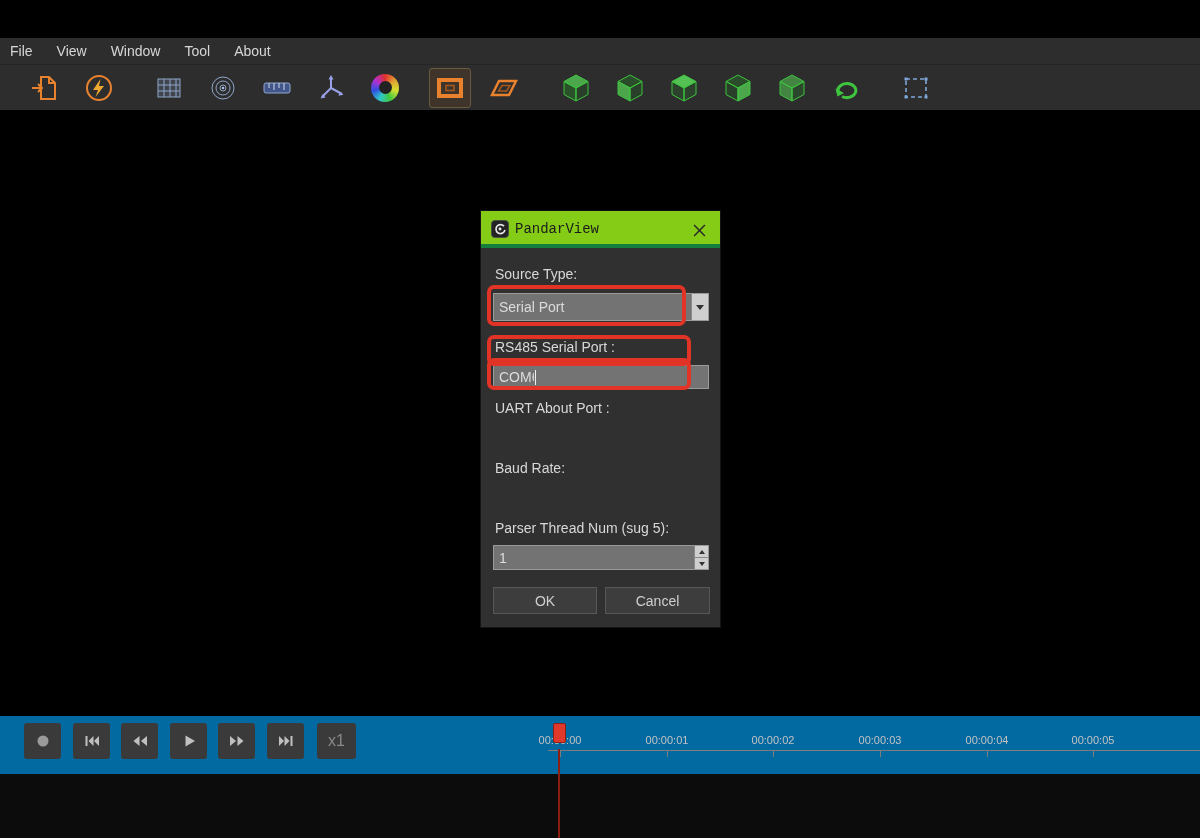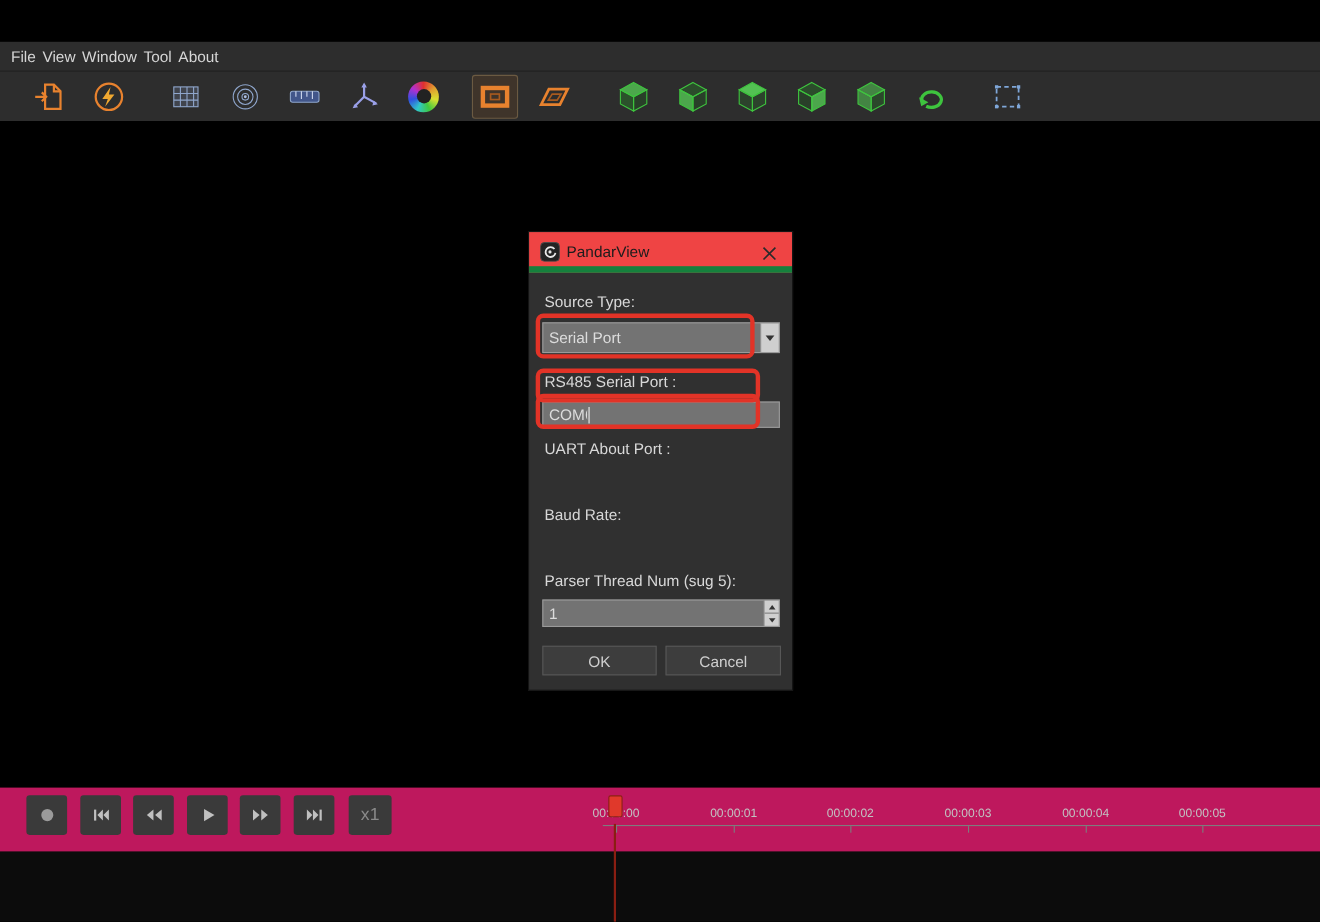--- a/index.html
+++ b/index.html
@@ -12,43 +12,43 @@
   .titlebar-artifact { position:absolute; left:0; top:0; width:75px; height:9px; background:#5d3b31; }
   .app-icon { position:absolute; left:12px; top:9px; width:20px; height:20px; }
   .win-title { position:absolute; left:40px; top:0; line-height:38px; font-size:13px; color:#9c9c9c; }
   .win-controls { position:absolute; right:0; top:0; height:38px; display:flex; }
   .win-btn { width:46px; height:38px; display:flex; align-items:center; justify-content:center; }
   .glyph-min { width:11px; height:1px; background:#cfcfcf; }
   .glyph-max { width:10px; height:10px; border:1px solid #cfcfcf; }
 
   
   .menubar { position:absolute; left:0; top:38px; width:1200px; height:27px; background:#2d2d2d;
-             display:flex; align-items:center; gap:6px; padding-left:10px; border-bottom:1px solid #252525; }
+             display:flex; align-items:center; gap:24px; padding-left:10px; border-bottom:1px solid #252525; }
   .menu-item { color:#d6d6d6; font-size:14px; cursor:default; }
 
   
   .toolbar { position:absolute; left:0; top:65px; width:1200px; height:45px; background:#2d2d2d;
              display:flex; align-items:center; }
   .tbtn { width:42px; height:40px; display:flex; align-items:center; justify-content:center;
           border-radius:3px; flex:0 0 auto; }
   .tbtn.active { background:#3f342a; border:1px solid #6b5a42; }
   .ml24{margin-left:24px}.ml12{margin-left:12px}.ml28{margin-left:28px}.ml23{margin-left:23px}.ml30{margin-left:30px}
   .colorwheel { width:28px; height:28px; border-radius:50%;
     background:conic-gradient(#e03030,#e0a030,#d8e030,#40c840,#30c8c8,#3050e0,#b030d0,#e03030);
     display:flex; align-items:center; justify-content:center; }
   .colorwheel-hole { width:13px; height:13px; border-radius:50%; background:#222; }
 
   
   .viewport { position:absolute; left:0; top:110px; width:1200px; height:612px; background:#000; }
 
   
   .dialog { position:absolute; left:480px; top:210px; width:241px; height:418px; background:#303030;
             border:1px solid #141414; box-shadow:0 10px 28px rgba(0,0,0,.65); z-index:10; }
-  .dialog-title { position:absolute; left:0; top:0; width:100%; height:37px; background:#ef4444;
-                  border-bottom:6px solid #15803d; }
+  .dialog-title { position:absolute; left:0; top:0; width:100%; height:37px; background:#84cc16;
+                  border-bottom:4px solid #15803d;font-family:Liberation Mono, monospace; }
   .dialog-icon { position:absolute; left:10px; top:9px; width:18px; height:18px; }
   .dialog-title-text { position:absolute; left:34px; top:0; line-height:37px; font-size:14px; color:#1c1c1c; }
   .dialog-close { position:absolute; right:10px; top:8px; width:22px; height:22px;
                   display:flex; align-items:center; justify-content:center; }
   .dlabel { position:absolute; left:14px; color:#d8d8d8; font-size:14px; }
   .dfield { position:absolute; left:12px; width:216px; background:#737373; border:1px solid #9a9a9a;
             display:flex; align-items:center; }
   .dfield input { flex:1; min-width:0; background:transparent; border:none; outline:none; color:#dcdcdc;
                   font-size:14px; font-family:"Liberation Sans",sans-serif; padding-left:5px; }
   .combo-value { flex:1; color:#dcdcdc; font-size:14px; padding-left:5px; }
@@ -64,21 +64,21 @@
   .tri-down-s { width:0; height:0; border-left:3px solid transparent; border-right:3px solid transparent;
                 border-top:4px solid #333; }
   .caret { width:1px; height:15px; background:#f0f0f0; margin-left:1px; }
   .dbtn { position:absolute; height:27px; background:#3d3d3d; border:1px solid #575757; color:#cfcfcf;
           font-size:14px; display:flex; align-items:center; justify-content:center; }
 
   
   .annotation { position:absolute; border:4px solid #e23327; border-radius:7px; z-index:20; }
 
   
-  .playbar { position:absolute; left:0; top:716px; width:1200px; height:66px; background:#be185d; }
+  .playbar { position:absolute; left:0; top:716px; width:1200px; height:66px; background:#0369a1; }
   .pbtn { position:absolute; top:7px; width:37px; height:36px; background:#3a3a3a; border-radius:3px;
           display:flex; align-items:center; justify-content:center; }
   .speed { color:#8a8a8a; font-size:16px; }
   .timestamp { position:absolute; left:379px; top:7px; width:157px; height:37px; background:#1b1b1b;
                border:1px solid #7a7a7a; border-radius:4px; color:#e6e6e6; font-size:13px;
                display:flex; align-items:center; justify-content:center; white-space:nowrap; }
   .tl-label { position:absolute; top:18px; width:64px; text-align:center; color:#c2c2c2; font-size:11px; }
   .tl-axis { position:absolute; left:548px; top:34px; width:652px; height:1px; background:#7d7d7d; }
   .tl-tick { position:absolute; top:35px; width:1px; height:6px; background:#7d7d7d; }
   .playhead-marker { position:absolute; left:553px; top:7px; width:13px; height:20px; background:#e0392b;

